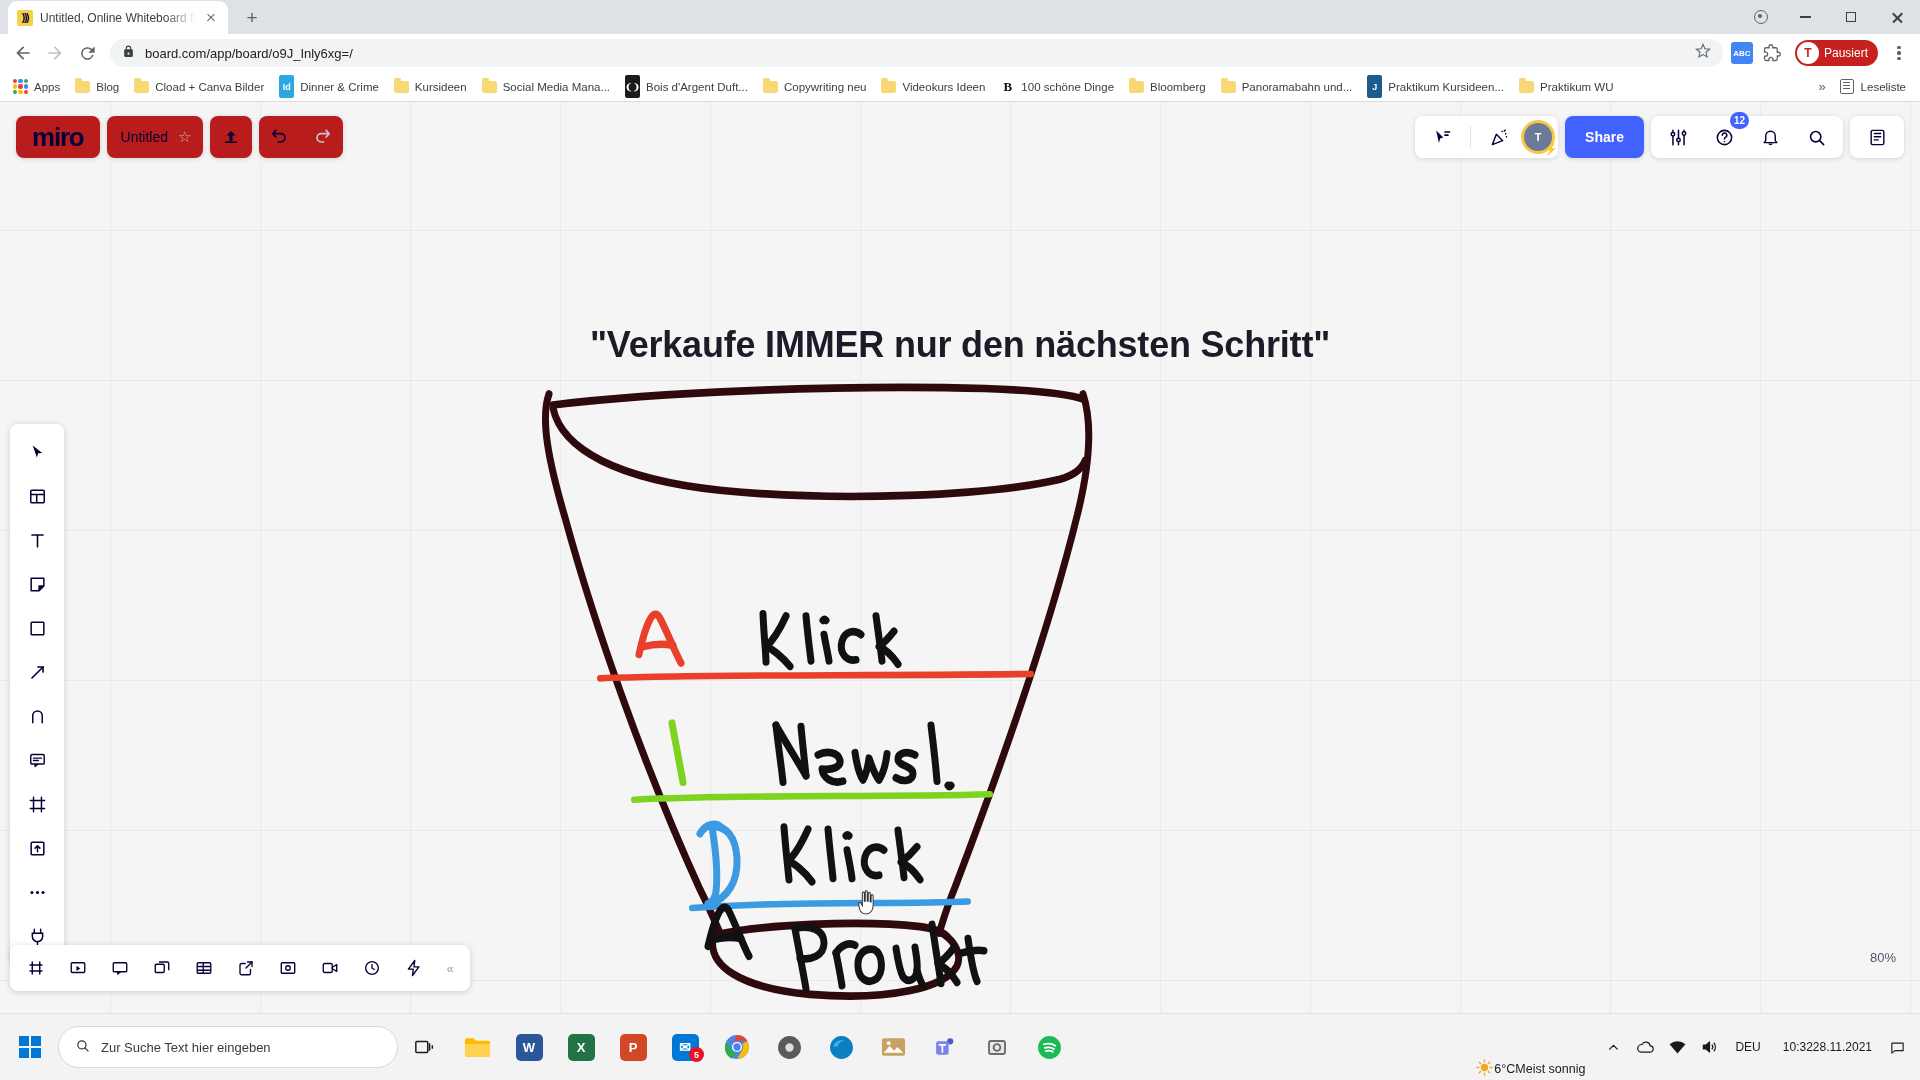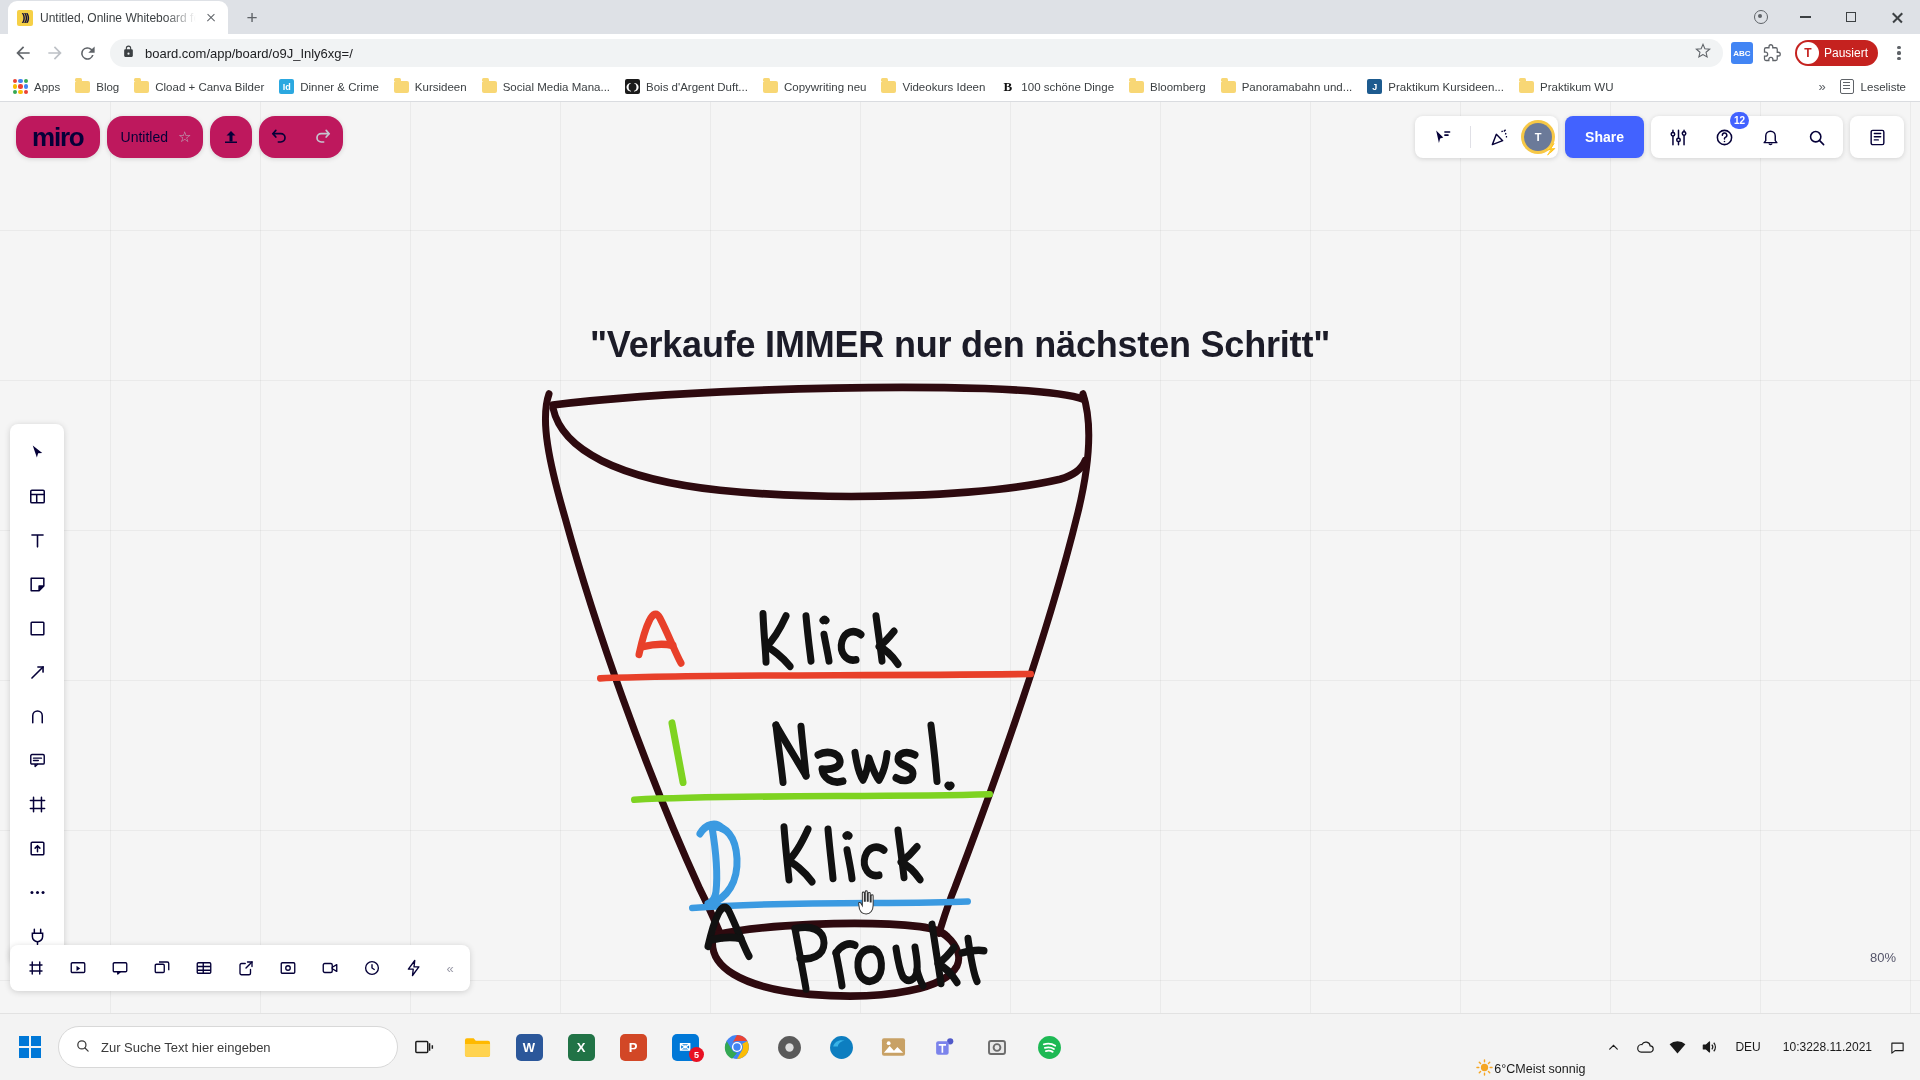--- a/index.html
+++ b/index.html
@@ -81,21 +81,21 @@
   .kebab { width: 26px; display:flex;flex-direction:column;align-items:center;gap:2.5px; margin-left:6px;}
   .kebab i { width:3.2px;height:3.2px;background:#5f6368;border-radius:50%;display:block;}
 
   
   .bookmarks {
     height: 30px; background: #ffffff; display: flex; align-items: center;
     padding: 0 6px; gap: 1px; border-bottom: 1px solid #dadce0; position: relative;
   }
   .bm { display:flex;align-items:center;gap:6px;padding: 3px 7px; border-radius:4px; flex:none;}
   .bm-label { font-size: 11.5px; color: #3c4043; white-space: nowrap; }
-  .bm-ico { width:15px;height:15px;flex:none;border-radius:2px;display:flex;align-items:center;justify-content:center;
+  .bm-ico { width:15px;height:23px;flex:none;border-radius:2px;display:flex;align-items:center;justify-content:center;
     font-size:9px;font-weight:700;color:#fff;}
   .folder {
     width:15px;height:12px;background:#f8d775;border-radius:1.5px 2px 2px 2px;position:relative;flex:none;
   }
   .folder::before{content:'';position:absolute;top:-2.5px;left:0;width:7px;height:3px;background:#f8d775;border-radius:1.5px 1.5px 0 0;}
   .apps-grid { width:15px;height:15px;display:grid;grid-template-columns:repeat(3,1fr);gap:1.2px;flex:none;}
   .apps-grid i{display:block;border-radius:50%;}
   .bm-overflow { margin-left:auto; display:flex;align-items:center;gap:14px;padding-right:8px;}
   .chev2 { font-size: 13px; color:#5f6368; }
   .readlist { display:flex;align-items:center;gap:7px;}
@@ -112,21 +112,21 @@
       linear-gradient(to right, rgba(0,0,0,0.045) 1px, transparent 1px),
       linear-gradient(to bottom, rgba(0,0,0,0.045) 1px, transparent 1px);
     background-size: 150px 150px;
     background-position: -40px -22px;
   }
 
   
   .miro-header {
     position:absolute; top:14px; left:16px; display:flex; align-items:center; gap:7px; z-index:20;
   }
-  .mh-card { background:#be185d; border-radius:16px; box-shadow:0 1px 5px rgba(0,0,0,.14); height:42px;
+  .mh-card { background:#b91c1c; border-radius:8px; box-shadow:0 1px 5px rgba(0,0,0,.14); height:42px;
     display:flex;align-items:center; }
   .miro-logo { padding: 0 16px; font-size:26px; font-weight:700; color:#050038; letter-spacing:-1.2px; line-height:1; }
   .board-name { padding: 0 12px 0 14px; display:flex;align-items:center;gap:10px;}
   .board-title { font-size:14px;color:#050038;font-weight:400;}
   .star { color:#b9b9c3; font-size:15px; }
   .ico-btn { width:42px;height:46px;display:flex;align-items:center;justify-content:center;color:#050038;}
   .ico-btn.dim { color:#c6c6d0; }
 
   .miro-header-right {
     position:absolute; top:14px; right:16px; display:flex; align-items:center; gap:7px; z-index:20;

